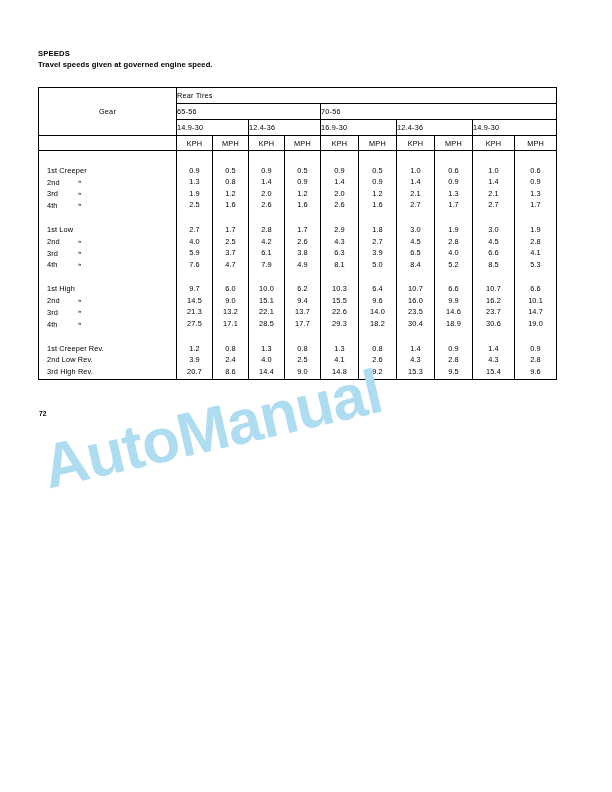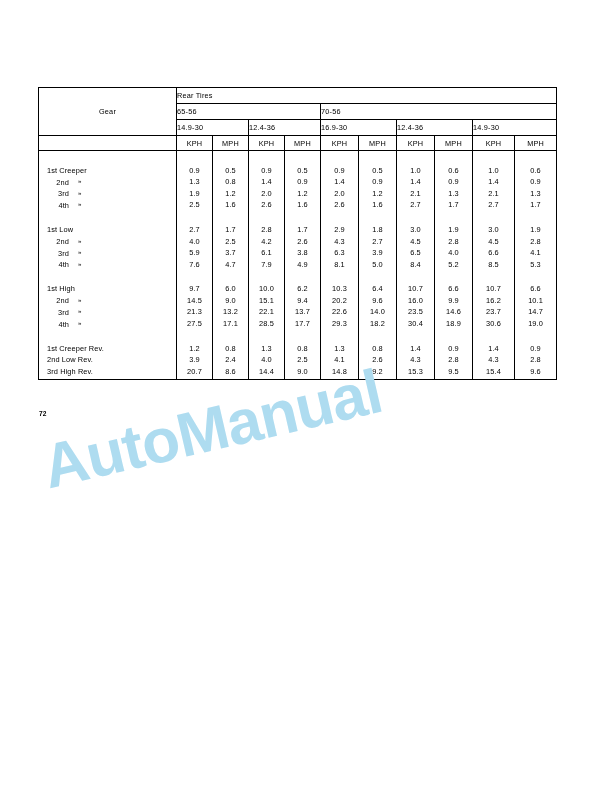--- a/index.html
+++ b/index.html
@@ -129,39 +129,43 @@
   }
   .num-lines .rowline {
     text-align: center;
   }
   .ditto {
     display: inline-block;
     margin-left: 9px;
     font-size: 6px;
     vertical-align: 1.5px;
   }
-  .gear-name { display: inline-block; min-width: 22px; text-align: right; }
+  .gear-name { display: inline-block; min-width: 22px; }
 
   
   .page-number {
     position: absolute;
     left: 39px;
     top: 410px;
     font-size: 6.6px;
     font-weight: bold;
     z-index: 4;
   }
 </style>
 </head>
 <body>
 
 <div class="page">
 
   <div class="watermark">AutoManual</div>
 
+  <div class="heading-block">
+    <div class="heading-title">SPEEDS</div>
+    <div class="heading-sub">Travel speeds given at governed engine speed.</div>
+  </div>
 
   <table class="speed-table">
     <colgroup>
       <col style="width:138px">
       <col style="width:36px">
         <col style="width:36px">
       <col style="width:36px">
         <col style="width:36px">
       <col style="width:38px">
         <col style="width:38px">
@@ -346,21 +350,21 @@
                 <div class="rowline">2.6</div>
               </div>
               <div class="block">
                 <div class="rowline">2.9</div>
                 <div class="rowline">4.3</div>
                 <div class="rowline">6.3</div>
                 <div class="rowline">8.1</div>
               </div>
               <div class="block">
                 <div class="rowline">10.3</div>
-                <div class="rowline">20.2</div>
+                <div class="rowline">15.5</div>
                 <div class="rowline">22.6</div>
                 <div class="rowline">29.3</div>
               </div>
               <div class="block">
                 <div class="rowline">1.3</div>
                 <div class="rowline">4.1</div>
                 <div class="rowline">14.8</div>
               </div>
             </div>
         </td>

